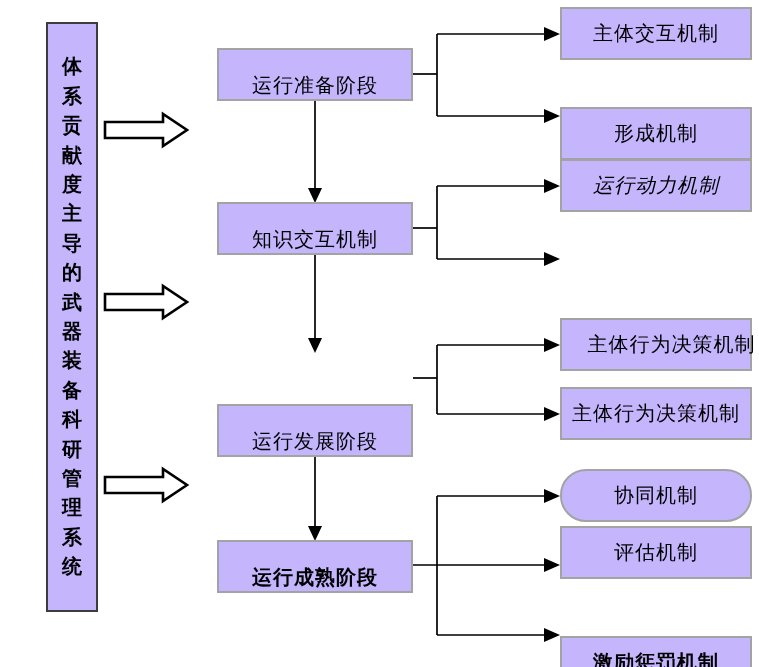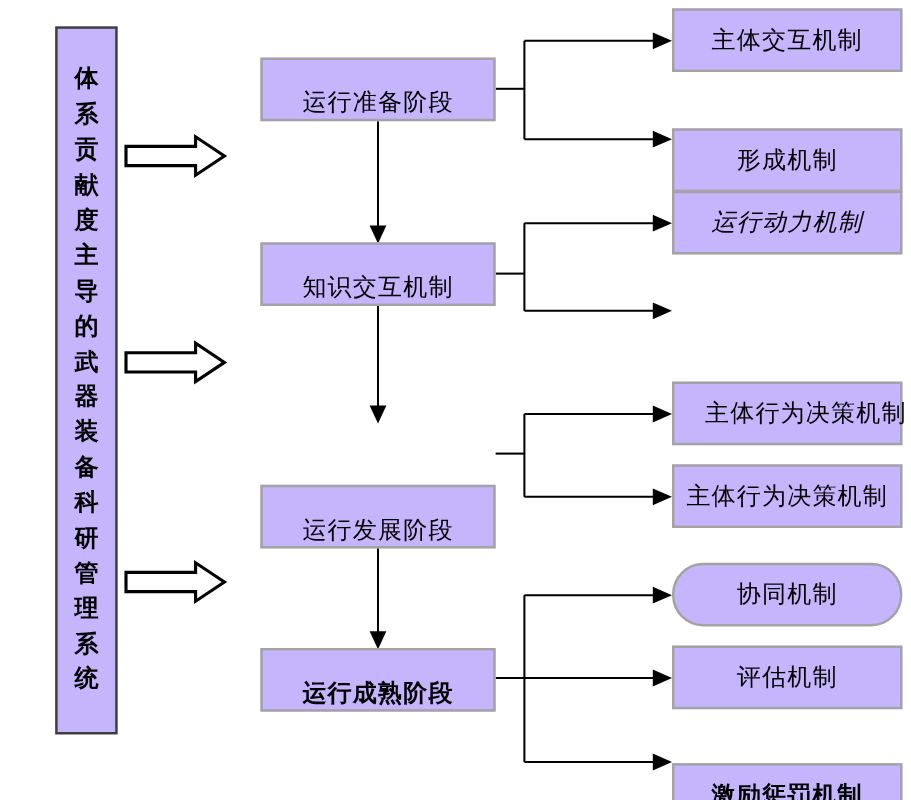--- a/index.html
+++ b/index.html
@@ -155,20 +155,20 @@
   </div>
   <div class="box mech-box" style="top:318px;padding-left:31px;">
     <span>主体行为决策机制</span>
   </div>
   <div class="box mech-box" style="top:387px;">
     <span>主体行为决策机制</span>
   </div>
   <div class="box mech-box" style="top:469px;border-radius:26px;">
     <span>协同机制</span>
   </div>
-  <div class="box mech-box" style="top:538px;">
+  <div class="box mech-box" style="top:526px;">
     <span>评估机制</span>
   </div>
   <div class="box mech-box" style="top:636px;font-weight:bold;">
     <span>激励惩罚机制</span>
   </div>
 
 </div>
 
 </body></html>

